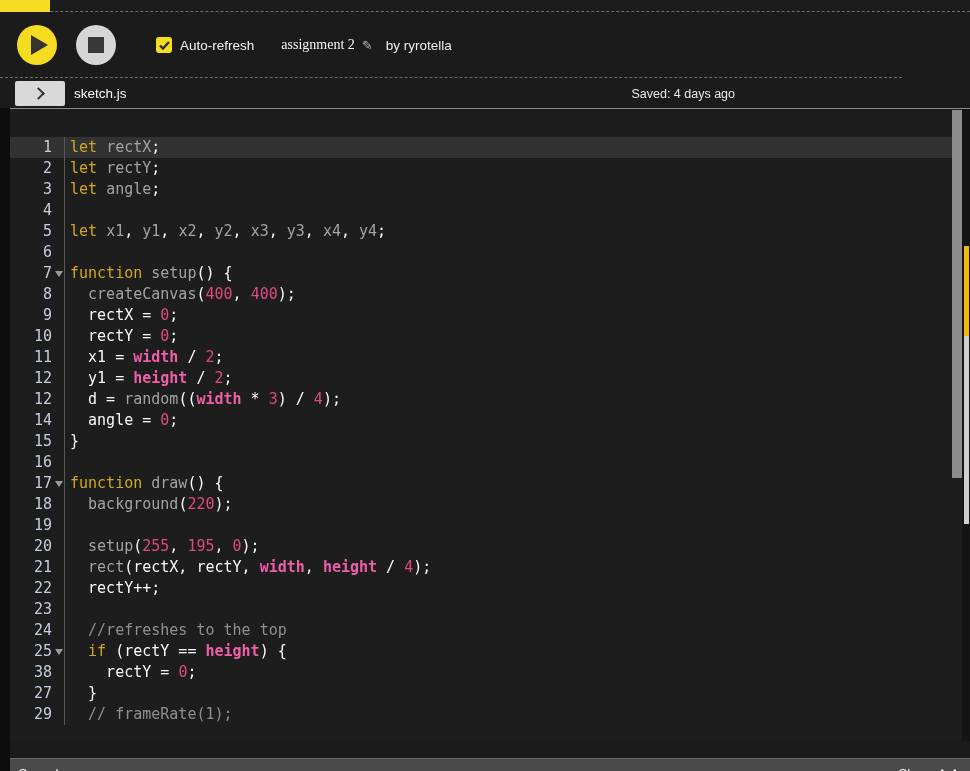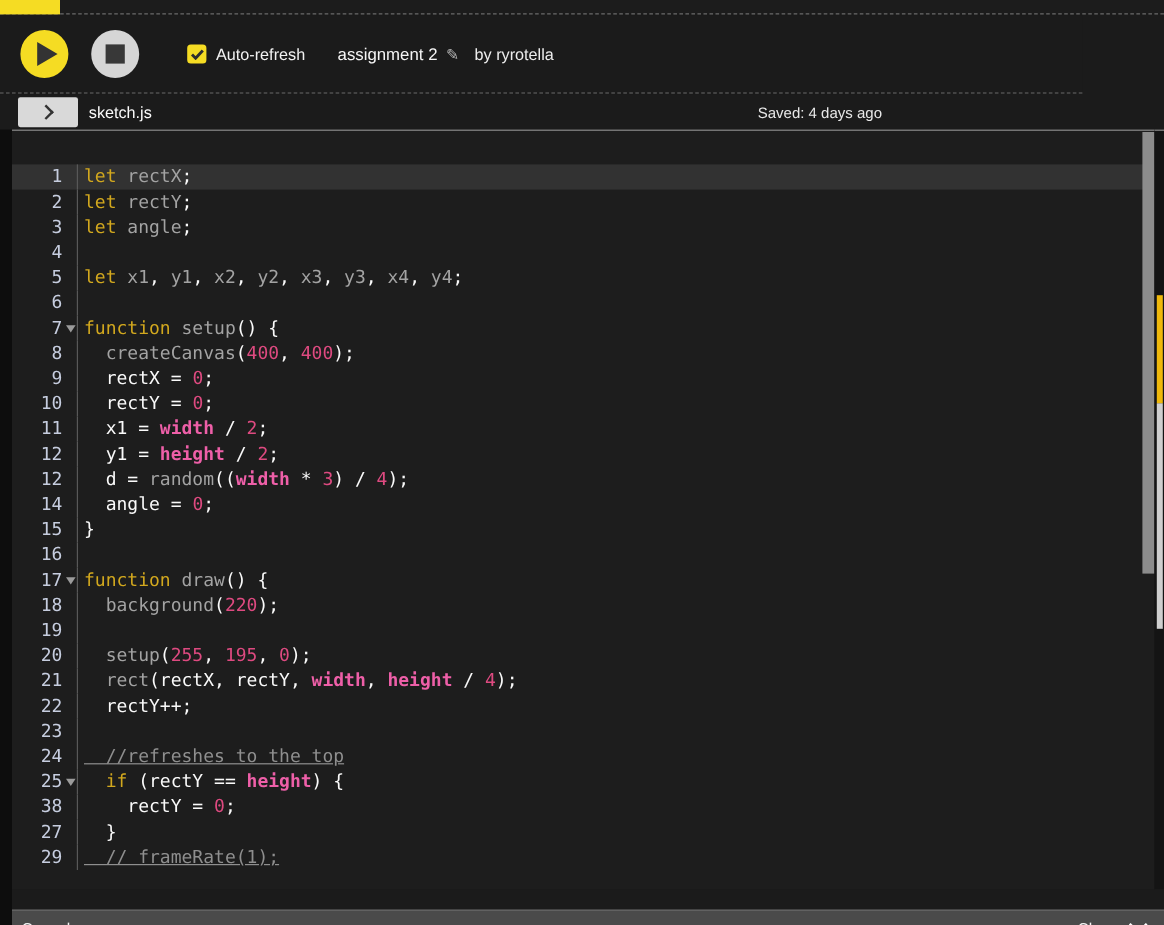--- a/index.html
+++ b/index.html
@@ -22,21 +22,21 @@
   .play-tri { width:0; height:0; border-left:17px solid #333333;
               border-top:10px solid transparent; border-bottom:10px solid transparent;
               margin-left:5px; }
   .stop { background:#d6d6d6; margin-left:19px; }
   .stop-sq { width:16px; height:16px; background:#383838; }
   .checkbox { width:16px; height:16px; background:#f5dc23; border-radius:3px;
               margin-left:40px; display:flex; align-items:center; justify-content:center;
               cursor:pointer; }
   .checkbox svg { display:block; }
   .cb-label { color:#f2f2f2; font-size:13.5px; margin-left:8px; }
-  .project-name { color:#f5f5f5; font-size:14px; margin-left:27px; }
+  .project-name { color:#f5f5f5; font-size:14px; margin-left:27px;font-family:Liberation Serif, serif; }
   .pencil { color:#b5b5b5; font-size:13px; margin-left:7px; cursor:pointer; }
   .byline { color:#ededed; font-size:13.5px; margin-left:13px; }
 
   
   .file-header { position:absolute; left:0; top:79px; width:770px; height:29px;
                  background:#1b1b1b; display:flex; align-items:center; }
   .expand-btn { width:50px; height:25px; background:#d9d9d9; border:none; border-radius:2px;
                 margin-left:15px; display:flex; align-items:center; justify-content:center;
                 cursor:pointer; }
   .chev-right { width:9px; height:9px; border-top:2.5px solid #333; border-right:2.5px solid #333;
@@ -55,21 +55,21 @@
   .gut { position:relative; width:55px; flex:0 0 55px; text-align:right;
          padding-right:12px; color:#c6cddf; border-right:1px solid #585858; }
   .fold { position:absolute; right:1px; top:8px; width:0; height:0;
           border-left:4px solid transparent; border-right:4px solid transparent;
           border-top:6px solid #9b9b9b; cursor:pointer; }
   .code { padding-left:5px; color:#fafafa; }
   .kw  { color:#d2a81e; }
   .vr  { color:#a3a3a3; }
   .num { color:#de4a80; }
   .spc { color:#ee5fa8; font-weight:bold; }
-  .cmt { color:#8f8f8f;text-decoration:underline; }
+  .cmt { color:#8f8f8f; }
   .pl  { color:#fafafa; }
 
   .vscroll { position:absolute; left:952px; top:110px; width:10px; height:368px;
              background:#8c8c8c; cursor:pointer; }
 
   
   .preview { position:absolute; left:962px; top:108px; width:8px; height:633px;
              background:#141414; border-top:1px solid #8a8a8a; }
   .pv-canvas { position:absolute; left:2px; top:227px; width:5px; height:188px; background:#cfcfcf; }
   .pv-rect { position:absolute; left:2px; top:137px; width:5px; height:90px; background:#f0b90b; }

